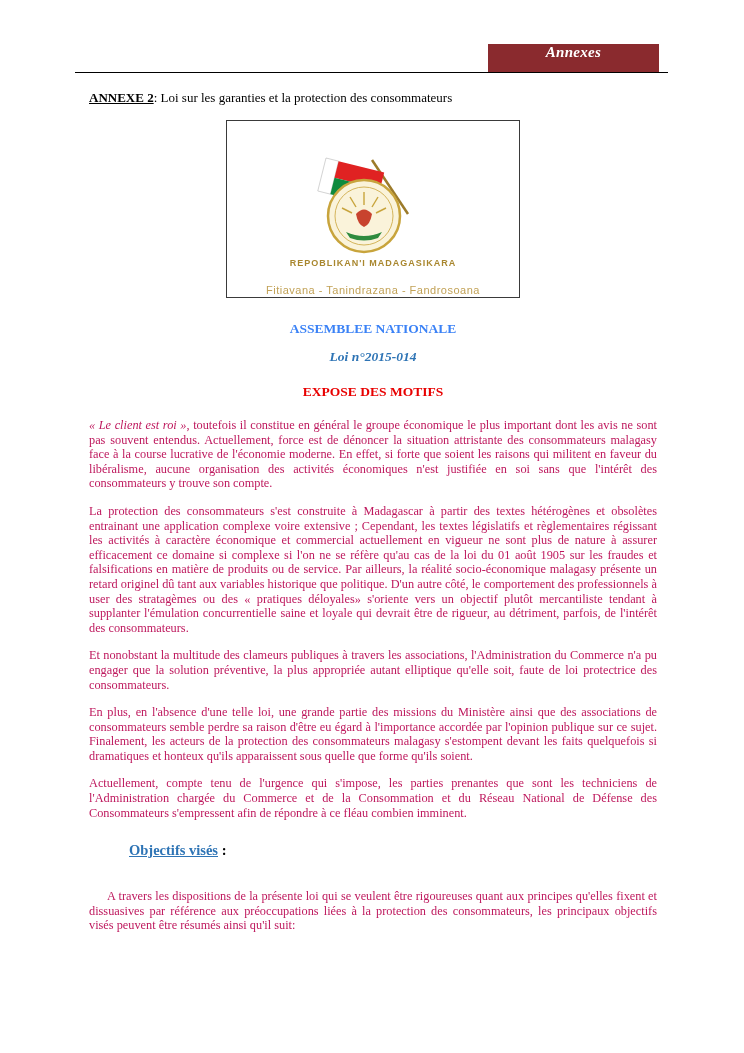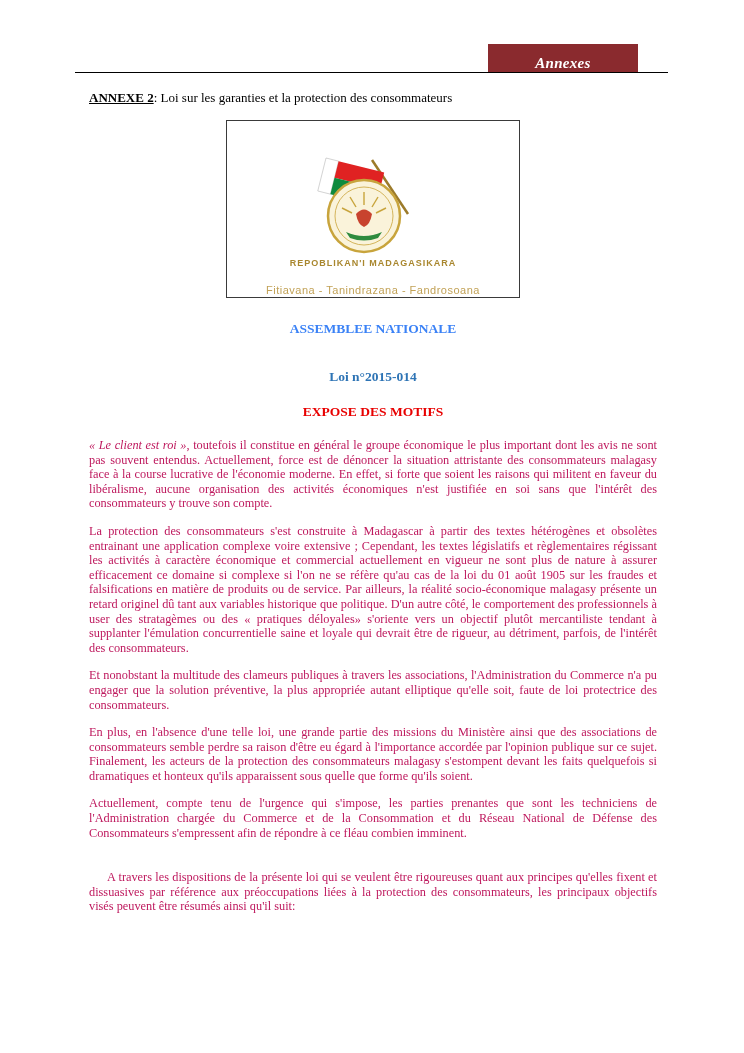--- a/index.html
+++ b/index.html
@@ -8,23 +8,23 @@
     width: 744px;
     height: 1053px;
     background: #ffffff;
     font-family: "Liberation Serif", serif;
     overflow: hidden;
   }
   
   .annexes-badge {
     position: absolute;
     left: 488px; top: 44px;
-    width: 150px; height: 28px;
+    width: 171px; height: 28px;
     background: #8a2a2e;
-    display: flex; align-items: flex-end; justify-content: center;
+    display: flex; align-items: flex-start; justify-content: center;
   }
   .annexes-badge span {
     color: #ffffff;
     font-style: italic;
     font-weight: bold;
     font-size: 15px;
     letter-spacing: 0.3px;
   }
   .header-rule {
     position: absolute;
@@ -72,21 +72,21 @@
   .emblem-motto {
     margin-top: 16px;
     font-family: "Liberation Sans", sans-serif;
     font-size: 11px;
     letter-spacing: 0.5px;
     color: #c2a257;
   }
   
   .h { text-align: center; font-weight: bold; }
   .h-assemblee { margin-top: 23px; font-size: 13.5px; color: #3b82f6; }
-  .h-loi      { margin-top: 32px; font-size: 13.5px; color: #2e74b5; }
+  .h-loi      { margin-top: 12px; font-size: 13.5px; color: #2e74b5; font-style: italic; }
   .h-subject  { margin-top: 19px; font-size: 13px;   color: #00a551; }
   .h-expose   { margin-top: 19px; font-size: 13.5px; color: #e80000; }
   
   .para {
     margin: 13px 0 0 0;
     font-size: 12.3px;
     line-height: 14.6px;
     text-align: justify;
     color: #be185d;
   }
@@ -152,17 +152,20 @@
     <p class="para first"><span class="lead-italic">« Le client est roi »</span><span>, toutefois il constitue en général le groupe économique le plus important dont les avis ne sont pas souvent entendus. Actuellement, force est de dénoncer la situation attristante des consommateurs malagasy face à la course lucrative de l'économie moderne. En effet, si forte que soient les raisons qui militent en faveur du libéralisme, aucune organisation des activités économiques n'est justifiée en soi sans que l'intérêt des consommateurs y trouve son compte.</span></p>
 
     <p class="para">La protection des consommateurs s'est construite à Madagascar à partir des textes hétérogènes et obsolètes entrainant une application complexe voire extensive ; Cependant, les textes législatifs et règlementaires régissant les activités à caractère économique et commercial actuellement en vigueur ne sont plus de nature à assurer efficacement ce domaine si complexe si l'on ne se réfère qu'au cas de la loi du 01 août 1905 sur les fraudes et falsifications en matière de produits ou de service. Par ailleurs, la réalité socio-économique malagasy présente un retard originel dû tant aux variables historique que politique. D'un autre côté, le comportement des professionnels à user des stratagèmes ou des « pratiques déloyales» s'oriente vers un objectif plutôt mercantiliste tendant à supplanter l'émulation concurrentielle saine et loyale qui devrait être de rigueur, au détriment, parfois, de l'intérêt des consommateurs.</p>
 
     <p class="para">Et nonobstant la multitude des clameurs publiques à travers les associations, l'Administration du Commerce n'a pu engager que la solution préventive, la plus appropriée autant elliptique qu'elle soit, faute de loi protectrice des consommateurs.</p>
 
     <p class="para">En plus, en l'absence d'une telle loi, une grande partie des missions du Ministère ainsi que des associations de consommateurs semble perdre sa raison d'être eu égard à l'importance accordée par l'opinion publique sur ce sujet. Finalement, les acteurs de la protection des consommateurs malagasy s'estompent devant les faits quelquefois si dramatiques et honteux qu'ils apparaissent sous quelle que forme qu'ils soient.</p>
 
     <p class="para">Actuellement, compte tenu de l'urgence qui s'impose, les parties prenantes que sont les techniciens de l'Administration chargée du Commerce et de la Consommation et du Réseau National de Défense des Consommateurs s'empressent afin de répondre à ce fléau combien imminent.</p>
 
+    <div class="objectifs">
+      <span class="obj-label">Objectifs visés</span><span class="obj-colon"> :</span>
+    </div>
 
     <p class="para final">A travers les dispositions de la présente loi qui se veulent être rigoureuses quant aux principes qu'elles fixent et dissuasives par référence aux préoccupations liées à la protection des consommateurs, les principaux objectifs visés peuvent être résumés ainsi qu'il suit:</p>
 
   </div>
 </div>
 
 </body></html>

